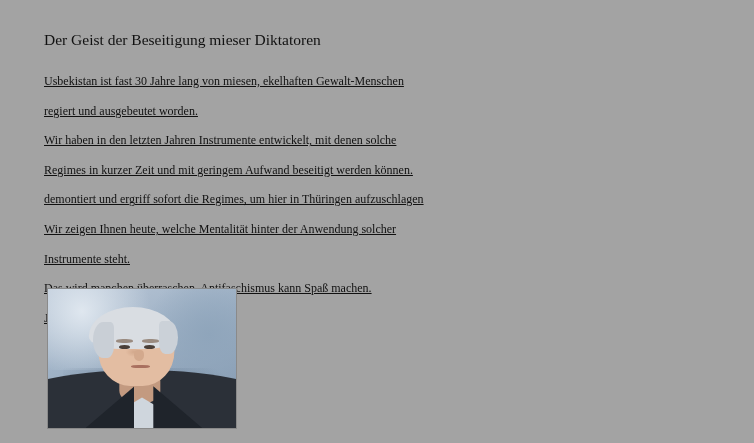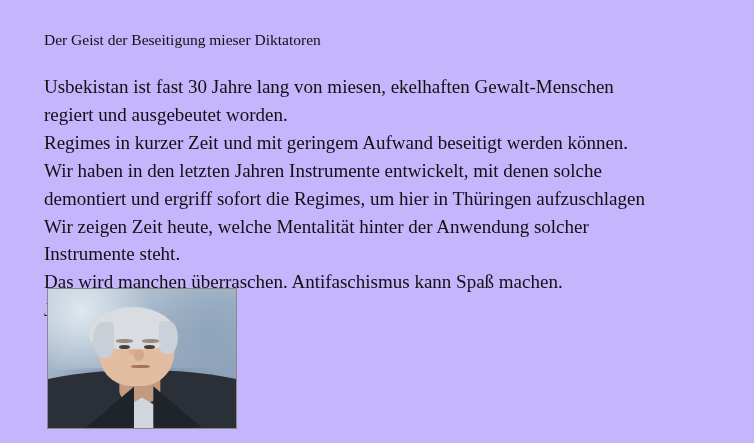--- a/index.html
+++ b/index.html
@@ -11,45 +11,46 @@
     width: 754px;
     height: 443px;
     font-family: "Liberation Serif", serif;
     color: #000000;
     overflow: hidden;
   }
   .page {
     position: relative;
     width: 754px;
     height: 443px;
-    background: #c4b5fd;
+    background: #a3a3a3;
   }
   .content {
     position: absolute;
     left: 44px;
     top: 30px;
     width: 660px;
   }
   .heading {
     font-size: 15.5px;
     line-height: 1.35;
     margin: 0 0 22px 0;
     font-weight: normal;
     color: #111111;
   }
   .body-block {
-    font-size: 19px;
+    font-size: 12px;
     line-height: 1.47;
     color: #111111;
+    text-decoration: underline;
   }
   .para {
     margin: 0;
   }
   .para + .para {
-    margin-top: 0px;
+    margin-top: 12px;
   }
   .portrait-wrap {
     position: absolute;
     left: 47px;
     top: 288px;
     width: 188px;
     height: 139px;
     border: 1px solid #8a8a8a;
     background: #cfd8e3;
     overflow: hidden;
@@ -221,24 +222,24 @@
 
 <div class="page">
 
   <div class="content">
 
     <p class="heading">Der Geist der Beseitigung mieser Diktatoren</p>
 
     <div class="body-block">
       <p class="para">Usbekistan ist fast 30 Jahre lang von miesen, ekelhaften Gewalt-Menschen</p>
       <p class="para">regiert und ausgebeutet worden.</p>
+      <p class="para">Wir haben in den letzten Jahren Instrumente entwickelt, mit denen solche</p>
       <p class="para">Regimes in kurzer Zeit und mit geringem Aufwand beseitigt werden können.</p>
-      <p class="para">Wir haben in den letzten Jahren Instrumente entwickelt, mit denen solche</p>
       <p class="para">demontiert und ergriff sofort die Regimes, um hier in Thüringen aufzuschlagen</p>
-      <p class="para">Wir zeigen Zeit heute, welche Mentalität hinter der Anwendung solcher</p>
+      <p class="para">Wir zeigen Ihnen heute, welche Mentalität hinter der Anwendung solcher</p>
       <p class="para">Instrumente steht.</p>
       <p class="para">Das wird manchen überraschen. Antifaschismus kann Spaß machen.</p>
       <p class="para">Julian Paul Assange</p>
     </div>
 
   </div>
 
   <div class="portrait-wrap">
     <div class="portrait">
       <div class="bg-blob-a"></div>

